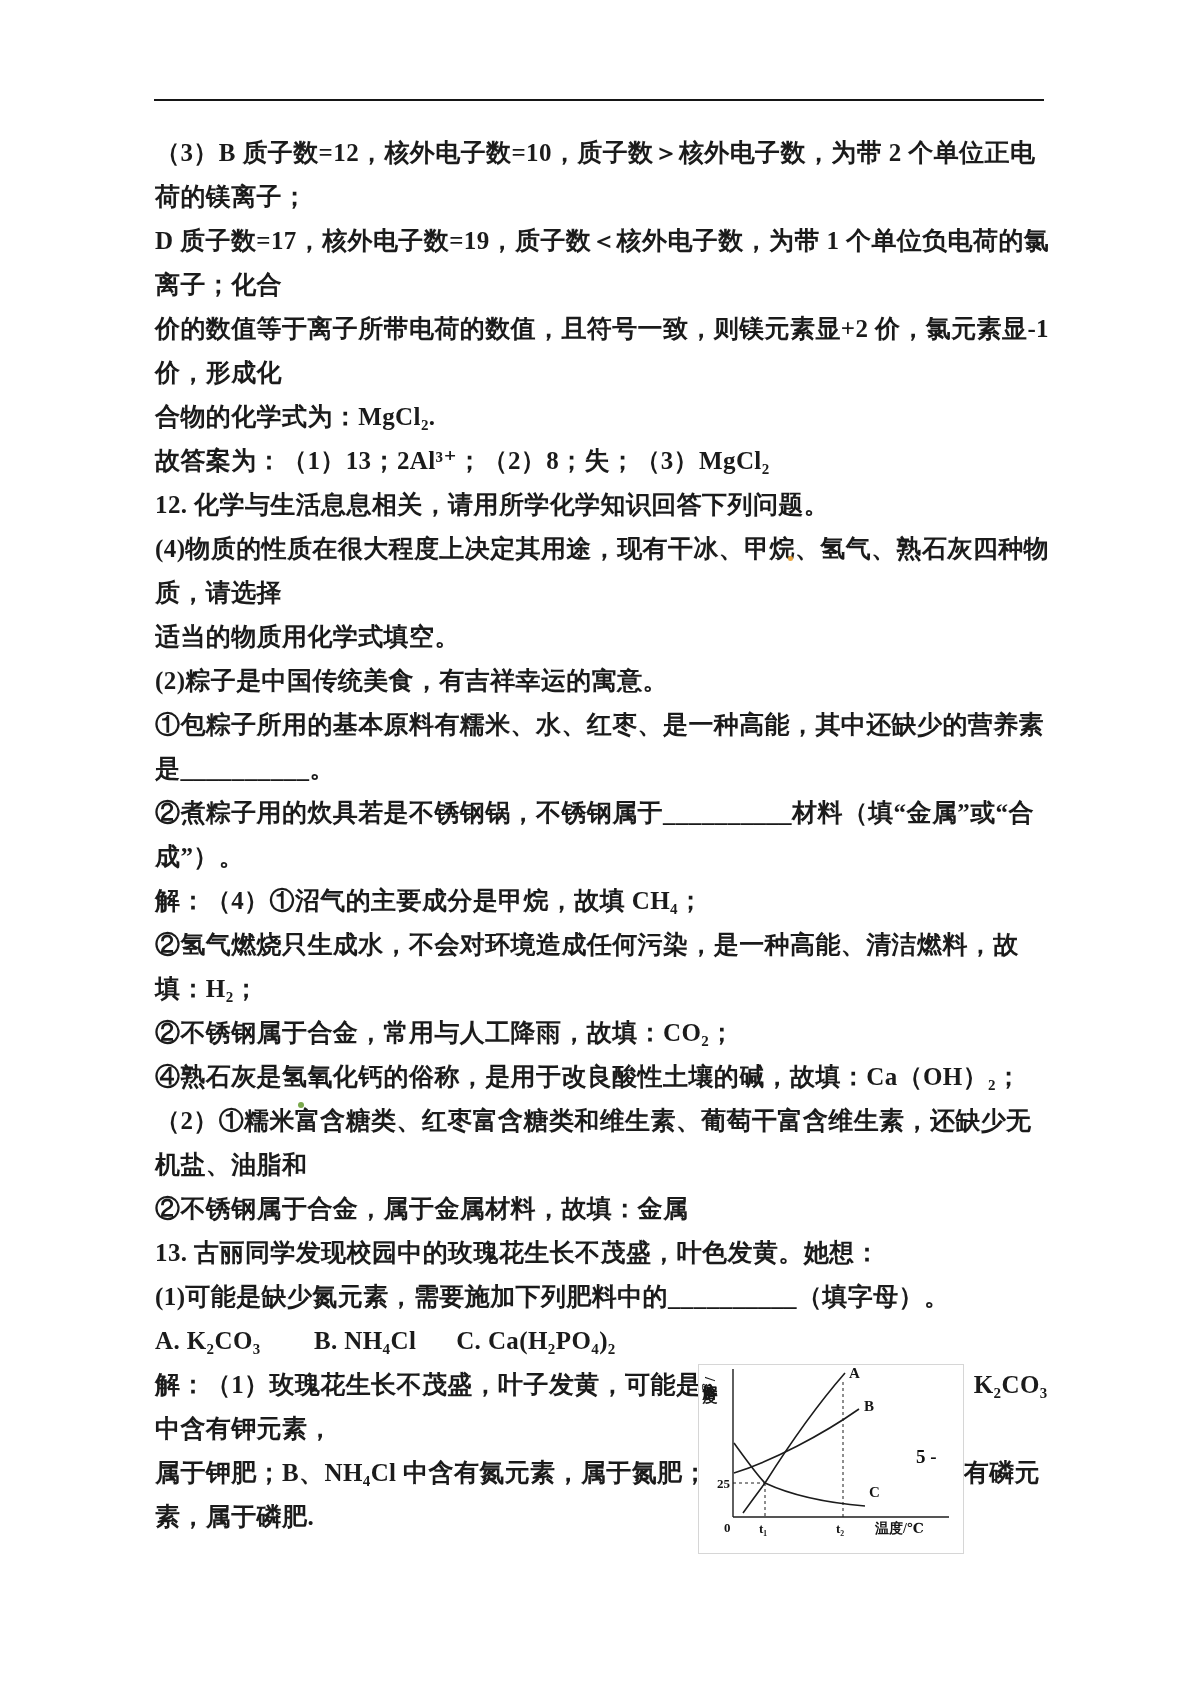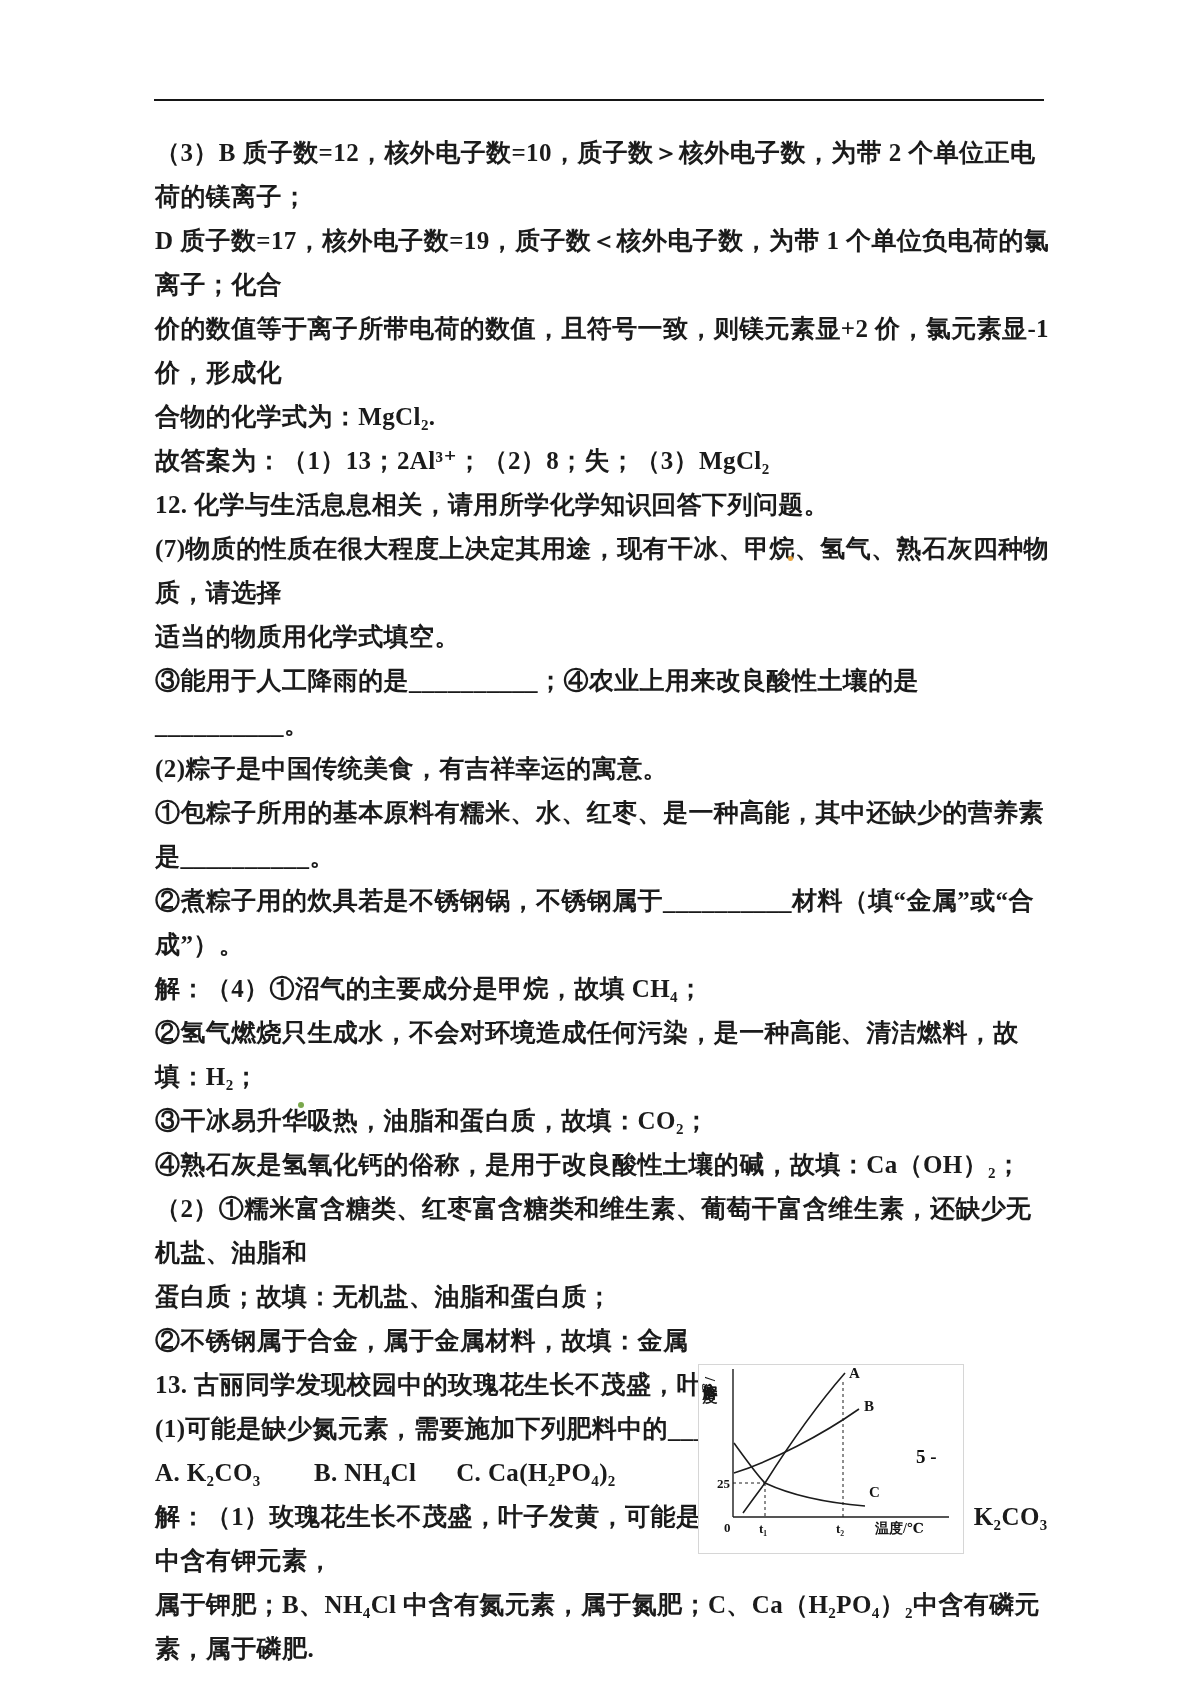--- a/index.html
+++ b/index.html
@@ -34,32 +34,30 @@
 
   <div class="top-rule"></div>
 
   <div class="text-block">
     <div class="ln">（3）B 质子数=12，核外电子数=10，质子数＞核外电子数，为带 2 个单位正电荷的镁离子；</div>
     <div class="ln">D 质子数=17，核外电子数=19，质子数＜核外电子数，为带 1 个单位负电荷的氯离子；化合</div>
     <div class="ln">价的数值等于离子所带电荷的数值，且符号一致，则镁元素显+2 价，氯元素显-1 价，形成化</div>
     <div class="ln">合物的化学式为：MgCl₂.</div>
     <div class="ln">故答案为：（1）13；2Al³⁺；（2）8；失；（3）MgCl₂</div>
     <div class="ln">12. 化学与生活息息相关，请用所学化学知识回答下列问题。</div>
-    <div class="ln">(7)物质的性质在很大程度上决定其用途，现有干冰、甲烷、氢气、熟石灰四种物质，请选择</div>
+    <div class="ln">(4)物质的性质在很大程度上决定其用途，现有干冰、甲烷、氢气、熟石灰四种物质，请选择</div>
     <div class="ln">适当的物质用化学式填空。</div>
-    <div class="ln">③能用于人工降雨的是__________；④农业上用来改良酸性土壤的是__________。</div>
     <div class="ln">(2)粽子是中国传统美食，有吉祥幸运的寓意。</div>
     <div class="ln">①包粽子所用的基本原料有糯米、水、红枣、是一种高能，其中还缺少的营养素是__________。</div>
     <div class="ln">②煮粽子用的炊具若是不锈钢锅，不锈钢属于__________材料（填“金属”或“合成”）。</div>
     <div class="ln">解：（4）①沼气的主要成分是甲烷，故填 CH₄；</div>
     <div class="ln">②氢气燃烧只生成水，不会对环境造成任何污染，是一种高能、清洁燃料，故填：H₂；</div>
-    <div class="ln">③干冰易升华吸热，油脂和蛋白质，故填：CO₂；</div>
+    <div class="ln">②不锈钢属于合金，常用与人工降雨，故填：CO₂；</div>
     <div class="ln">④熟石灰是氢氧化钙的俗称，是用于改良酸性土壤的碱，故填：Ca（OH）₂；</div>
     <div class="ln">（2）①糯米富含糖类、红枣富含糖类和维生素、葡萄干富含维生素，还缺少无机盐、油脂和</div>
-    <div class="ln">蛋白质；故填：无机盐、油脂和蛋白质；</div>
     <div class="ln">②不锈钢属于合金，属于金属材料，故填：金属</div>
     <div class="ln">13. 古丽同学发现校园中的玫瑰花生长不茂盛，叶色发黄。她想：</div>
     <div class="ln">(1)可能是缺少氮元素，需要施加下列肥料中的__________（填字母）。</div>
     <div class="ln">A. K₂CO₃        B. NH₄Cl      C. Ca(H₂PO₄)₂</div>
     <div class="ln">解：（1）玫瑰花生长不茂盛，叶子发黄，可能是缺少氮元素造成的；A、K₂CO₃中含有钾元素，</div>
     <div class="ln">属于钾肥；B、NH₄Cl 中含有氮元素，属于氮肥；C、Ca（H₂PO₄）₂中含有磷元素，属于磷肥.</div>
 
   </div>
 
   <div class="artifact orange"></div>

